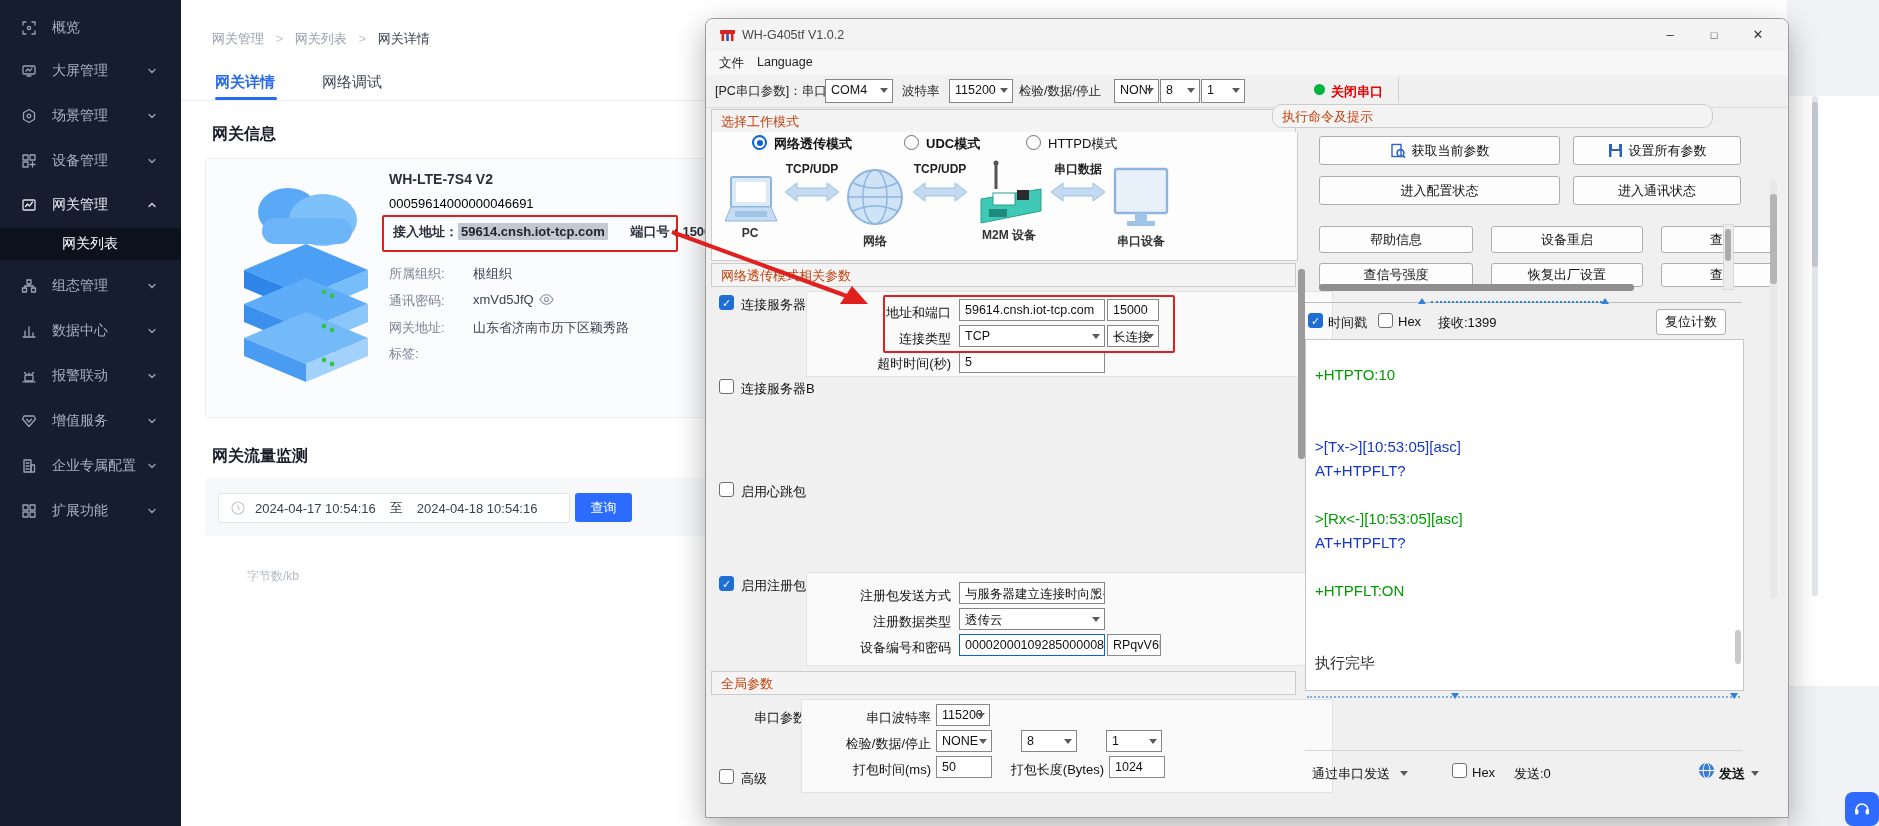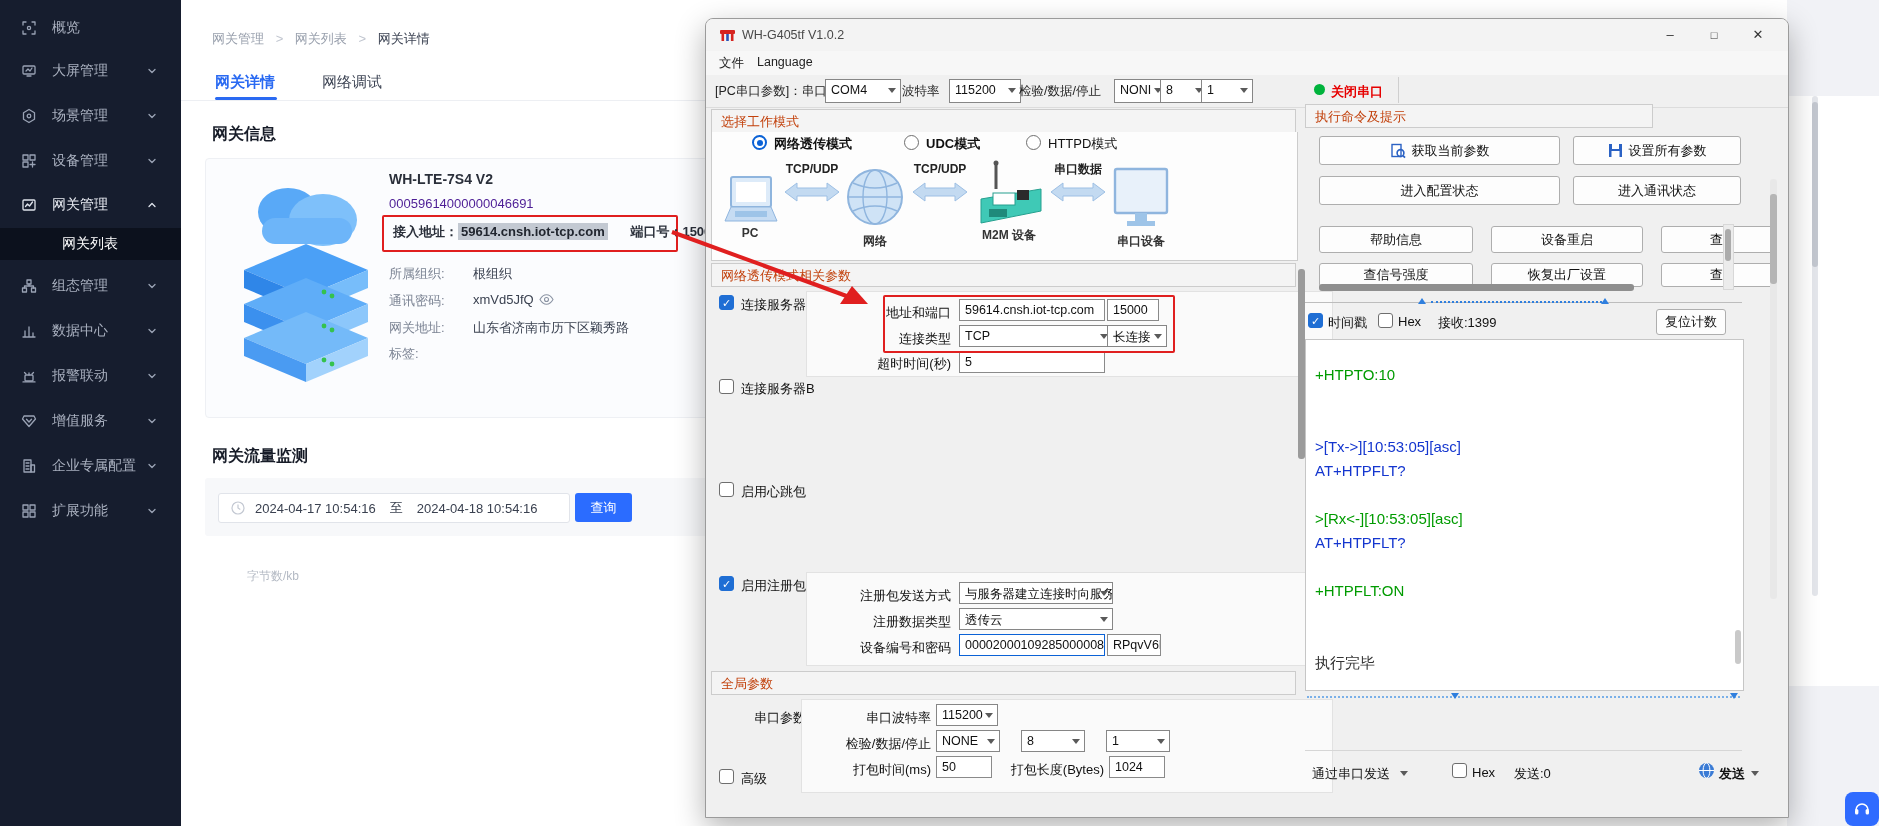--- a/index.html
+++ b/index.html
@@ -35,21 +35,21 @@
   .datebox{position:absolute;left:218px;top:493px;width:350px;height:28px;background:#fff;border:1px solid #e1e4ea;border-radius:3px;display:flex;align-items:center;font-size:13px;color:#3a4150;}
   
   .win{position:absolute;left:705px;top:18px;width:1082px;height:798px;background:#f0f0f0;border:1px solid #9b9b9b;border-radius:8px 8px 0 0;box-shadow:0 10px 30px rgba(0,0,0,.30);overflow:hidden;z-index:10;}
   .titlebar{position:absolute;left:0;top:0;width:100%;height:32px;background:#f3f3f3;}
   .wtitle{position:absolute;left:36px;top:9px;font-size:12.5px;color:#494949;}
   .wctl{position:absolute;top:0;width:44px;height:31px;display:flex;align-items:center;justify-content:center;color:#333;font-size:13px;cursor:pointer;}
   .menubar{position:absolute;left:0;top:32px;width:100%;height:24px;background:#f7f7f7;border-bottom:1px solid #e3e3e3;font-size:12.5px;color:#222;}
   .menuitem{position:absolute;top:4px;cursor:pointer;}
   .toolbar{position:absolute;left:0;top:56px;width:100%;height:32px;background:#f0f0f0;border-bottom:1px solid #dcdcdc;}
   .tlb{position:absolute;top:8px;font-size:12.5px;color:#222;white-space:nowrap;}
-  .combo{position:absolute;background:#fff;border:1px solid #868686;font-size:12.5px;color:#111;overflow:hidden;white-space:nowrap;cursor:pointer;padding-left:8px;}
+  .combo{position:absolute;background:#fff;border:1px solid #868686;font-size:12.5px;color:#111;overflow:hidden;white-space:nowrap;cursor:pointer;}
   .combo .tx{position:absolute;left:5px;top:3px;}
   .caret{position:absolute;right:4px;top:8px;width:0;height:0;border-left:4px solid transparent;border-right:4px solid transparent;border-top:5px solid #5a5a5a;}
   .inpt{position:absolute;background:#fff;border:1px solid #8a8a8a;font-size:12.5px;color:#111;overflow:hidden;white-space:nowrap;}
   .inpt .tx{position:absolute;left:5px;top:3px;}
   .grp-hd{position:absolute;background:#f4f4f4;border:1px solid #cccccc;font-size:13px;color:#c2410c;padding:3px 0 0 9px;box-sizing:border-box;height:24px;}
   .panel{position:absolute;background:#fafafa;border:1px solid #e2e2e2;}
   .lbl{position:absolute;font-size:13px;color:#111;white-space:nowrap;text-align:right;}
   .cb{position:absolute;width:15px;height:15px;border-radius:3px;box-sizing:border-box;}
   .cb.on{background:#1f6ed4;border:1px solid #1f6ed4;color:#fff;font-size:11px;text-align:center;line-height:14px;}
   .cb.off{background:#fff;border:1px solid #6e6e6e;}
@@ -220,21 +220,21 @@
       <polygon points="16,164 78,190 78,208 16,182" fill="#4a9bf2"></polygon>
       <polygon points="140,164 78,190 78,208 140,182" fill="#a2d2fc"></polygon>
       <circle cx="96" cy="118" r="2.4" fill="#35c24d"></circle>
         <circle cx="104" cy="122" r="2.4" fill="#35c24d"></circle>
       <circle cx="96" cy="152" r="2.4" fill="#35c24d"></circle>
         <circle cx="104" cy="156" r="2.4" fill="#35c24d"></circle>
       <circle cx="96" cy="186" r="2.4" fill="#35c24d"></circle>
         <circle cx="104" cy="190" r="2.4" fill="#35c24d"></circle>
     </svg>
     <div class="abs" style="left:183px;top:12px;font-size:14px;font-weight:bold;color:#2a2f3a;">WH-LTE-7S4 V2</div>
-    <div class="abs" style="left:183px;top:37px;font-size:13px;color:#4c1d95;">00059614000000046691</div>
+    <div class="abs" style="left:183px;top:37px;font-size:13px;color:#000000;">00059614000000046691</div>
 
     <div class="redbox" style="left:176px;top:56px;width:292px;height:33px;"></div>
     <div class="abs" style="left:187px;top:64px;font-size:13px;font-weight:bold;color:#2a2f3a;white-space:nowrap;">
       <span>接入地址：</span><span class="hl">59614.cnsh.iot-tcp.com</span>
       <span style="margin-left:19px;">端口号：</span><span>15000</span>
     </div>
 
     <div class="abs fieldlb" style="left:183px;top:106px;">所属组织:</div>
     <div class="abs fieldvl" style="left:267px;top:106px;">根组织</div>
     <div class="abs fieldlb" style="left:183px;top:133px;">通讯密码:</div>
@@ -445,21 +445,21 @@
       </div>
     <div class="lbl" style="left:300px;top:742px;width:98px;">打包长度(Bytes)</div>
     <div class="inpt" style="left:403px;top:737px;width:54px;height:20px;">
         <span class="tx">1024</span>
       </div>
     <div class="cb off" style="left:13px;top:750px;"></div>
     <span class="cblb" style="left:35px;top:751px;">高级</span>
 
     <div class="abs" style="left:592px;top:250px;width:7px;height:190px;background:#9b9b9b;border-radius:3px;"></div>
 
-    <div class="grp-hd" style="left:599px;top:85px;width:348px;">执行命令及提示</div>
+    <div class="grp-hd" style="left:566px;top:85px;width:441px;border-radius:10px;">执行命令及提示</div>
 
     <div class="wbtn" style="left:613px;top:117px;width:239px;height:27px;">
       <svg width="16" height="16" viewBox="0 0 16 16" style="margin-right:6px;">
           <rect x="2" y="1.5" width="9" height="12" fill="#fff" stroke="#2b62c4" stroke-width="1.4"></rect>
           <circle cx="10.5" cy="10" r="3.4" fill="none" stroke="#2b62c4" stroke-width="1.6"></circle>
           <line x1="13" y1="12.6" x2="15" y2="14.6" stroke="#2b62c4" stroke-width="1.8"></line>
         </svg>
       <span>获取当前参数</span>
     </div>
     <div class="wbtn" style="left:867px;top:117px;width:166px;height:27px;">

